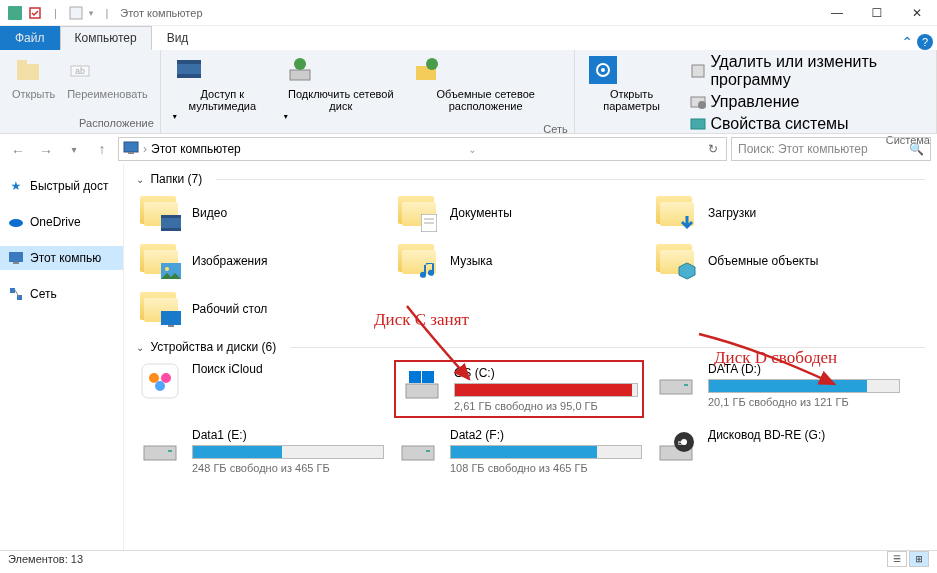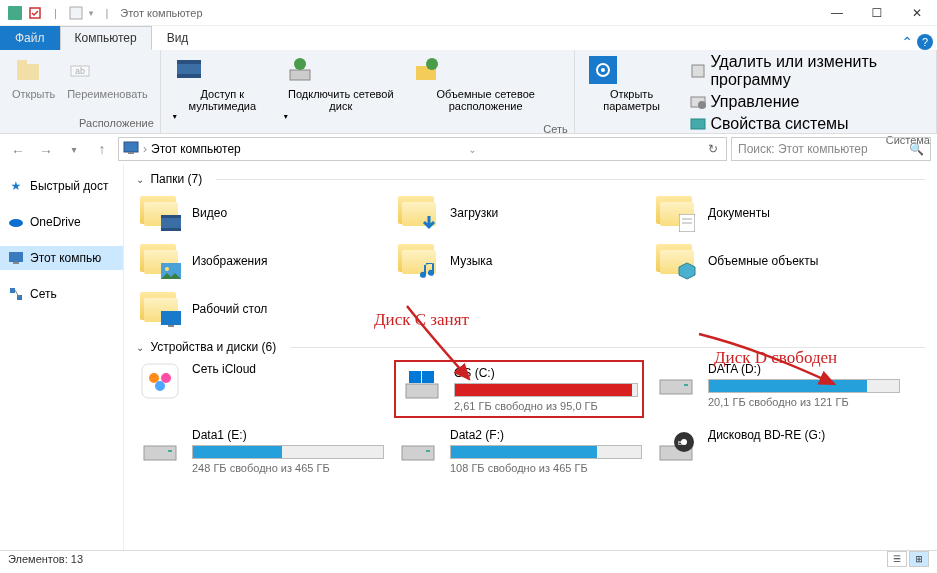--- a/index.html
+++ b/index.html
@@ -296,40 +296,40 @@
               </svg>
             </div>
           </div>
         <span>Видео</span>
       </div>
       <div class="folder-item">
         <div class="folder-icon">
             <div class="folder-back"></div>
             <div class="folder-front"></div>
             <div class="folder-overlay">
-              <svg width="18" height="18">
-                <path d="M9 2v10M4 8l5 5 5-5" stroke="#1979ca" stroke-width="3" fill="none"></path>
-              </svg>
-            </div>
-          </div>
-        <span>Загрузки</span>
-      </div>
-      <div class="folder-item">
-        <div class="folder-icon">
-            <div class="folder-back"></div>
-            <div class="folder-front"></div>
-            <div class="folder-overlay">
               <svg width="16" height="18">
                 <rect width="16" height="18" fill="#fff" stroke="#888"></rect>
                 <line x1="3" y1="5" x2="13" y2="5" stroke="#aaa"></line>
                 <line x1="3" y1="9" x2="13" y2="9" stroke="#aaa"></line>
               </svg>
             </div>
           </div>
         <span>Документы</span>
+      </div>
+      <div class="folder-item">
+        <div class="folder-icon">
+            <div class="folder-back"></div>
+            <div class="folder-front"></div>
+            <div class="folder-overlay">
+              <svg width="18" height="18">
+                <path d="M9 2v10M4 8l5 5 5-5" stroke="#1979ca" stroke-width="3" fill="none"></path>
+              </svg>
+            </div>
+          </div>
+        <span>Загрузки</span>
       </div>
       <div class="folder-item">
         <div class="folder-icon">
             <div class="folder-back"></div>
             <div class="folder-front"></div>
             <div class="folder-overlay">
               <svg width="20" height="16">
                 <rect width="20" height="16" fill="#4aa0d8"></rect>
                 <circle cx="6" cy="6" r="2" fill="#ffe066"></circle>
                 <path d="M0 16l6-6 4 4 4-4 6 6z" fill="#3a8040"></path>
@@ -386,21 +386,21 @@
       <div class="drive-item">
         <div class="drive-icon">
             <svg width="40" height="38">
               <rect x="2" y="2" width="36" height="34" rx="6" fill="#fff" stroke="#ddd"></rect>
               <circle cx="14" cy="16" r="5" fill="#ff8c1a"></circle>
               <circle cx="26" cy="16" r="5" fill="#ff4da6"></circle>
               <circle cx="20" cy="24" r="5" fill="#4da6ff"></circle>
             </svg>
           </div>
         <div class="drive-body">
-            <div class="drive-name">Сеть iCloud</div>
+            <div class="drive-name">Поиск iCloud</div>
           </div>
       </div>
       <div class="drive-item boxed">
         <div class="drive-icon">
             <svg width="40" height="38">
               <rect x="4" y="18" width="32" height="14" fill="#d0d0d0" stroke="#999"></rect>
               <rect x="7" y="5" width="12" height="12" fill="#0078d7"></rect>
               <rect x="20" y="5" width="12" height="12" fill="#0078d7"></rect>
             </svg>
           </div>

